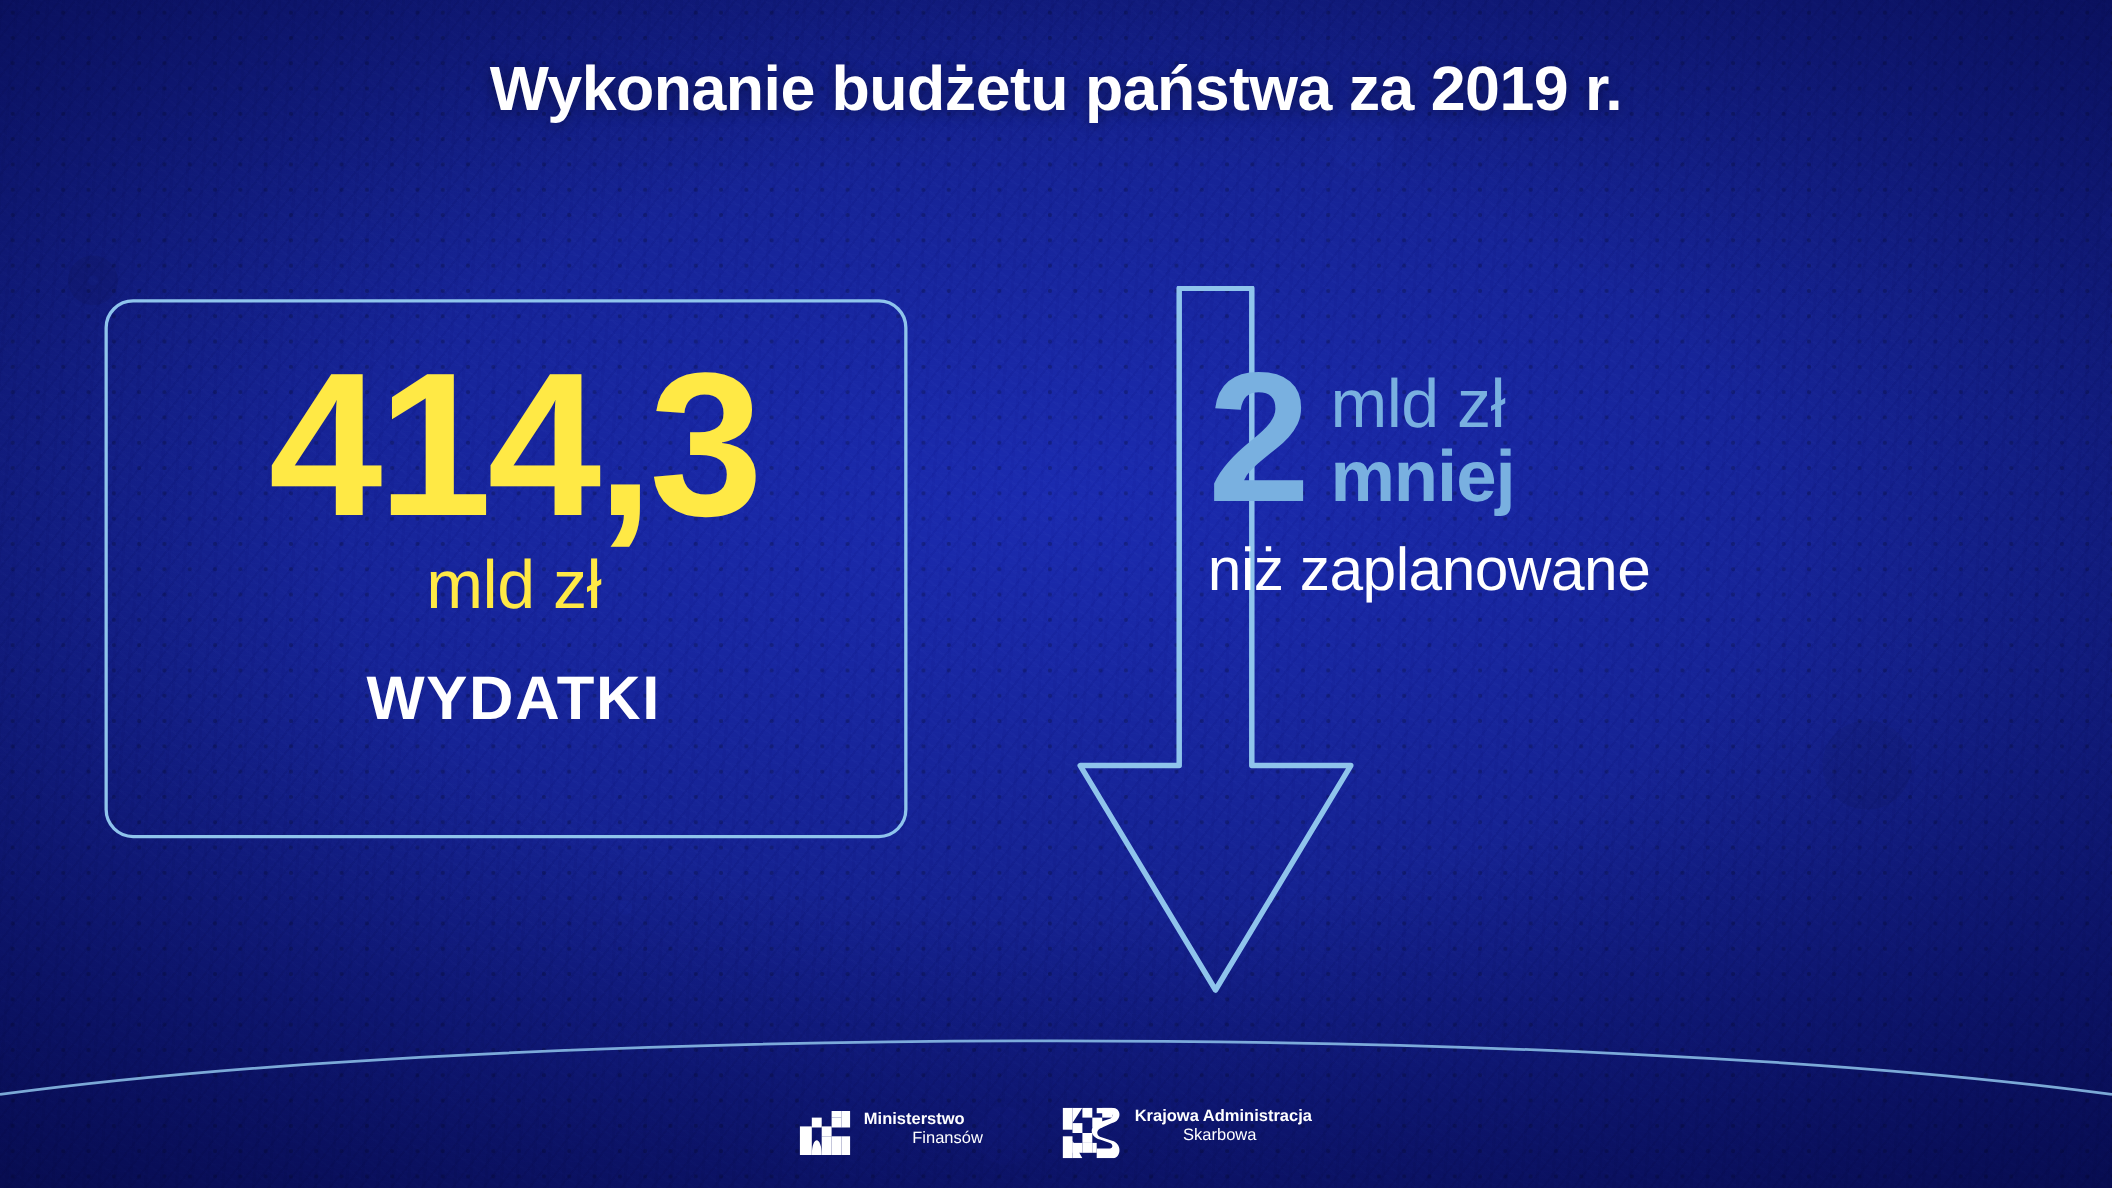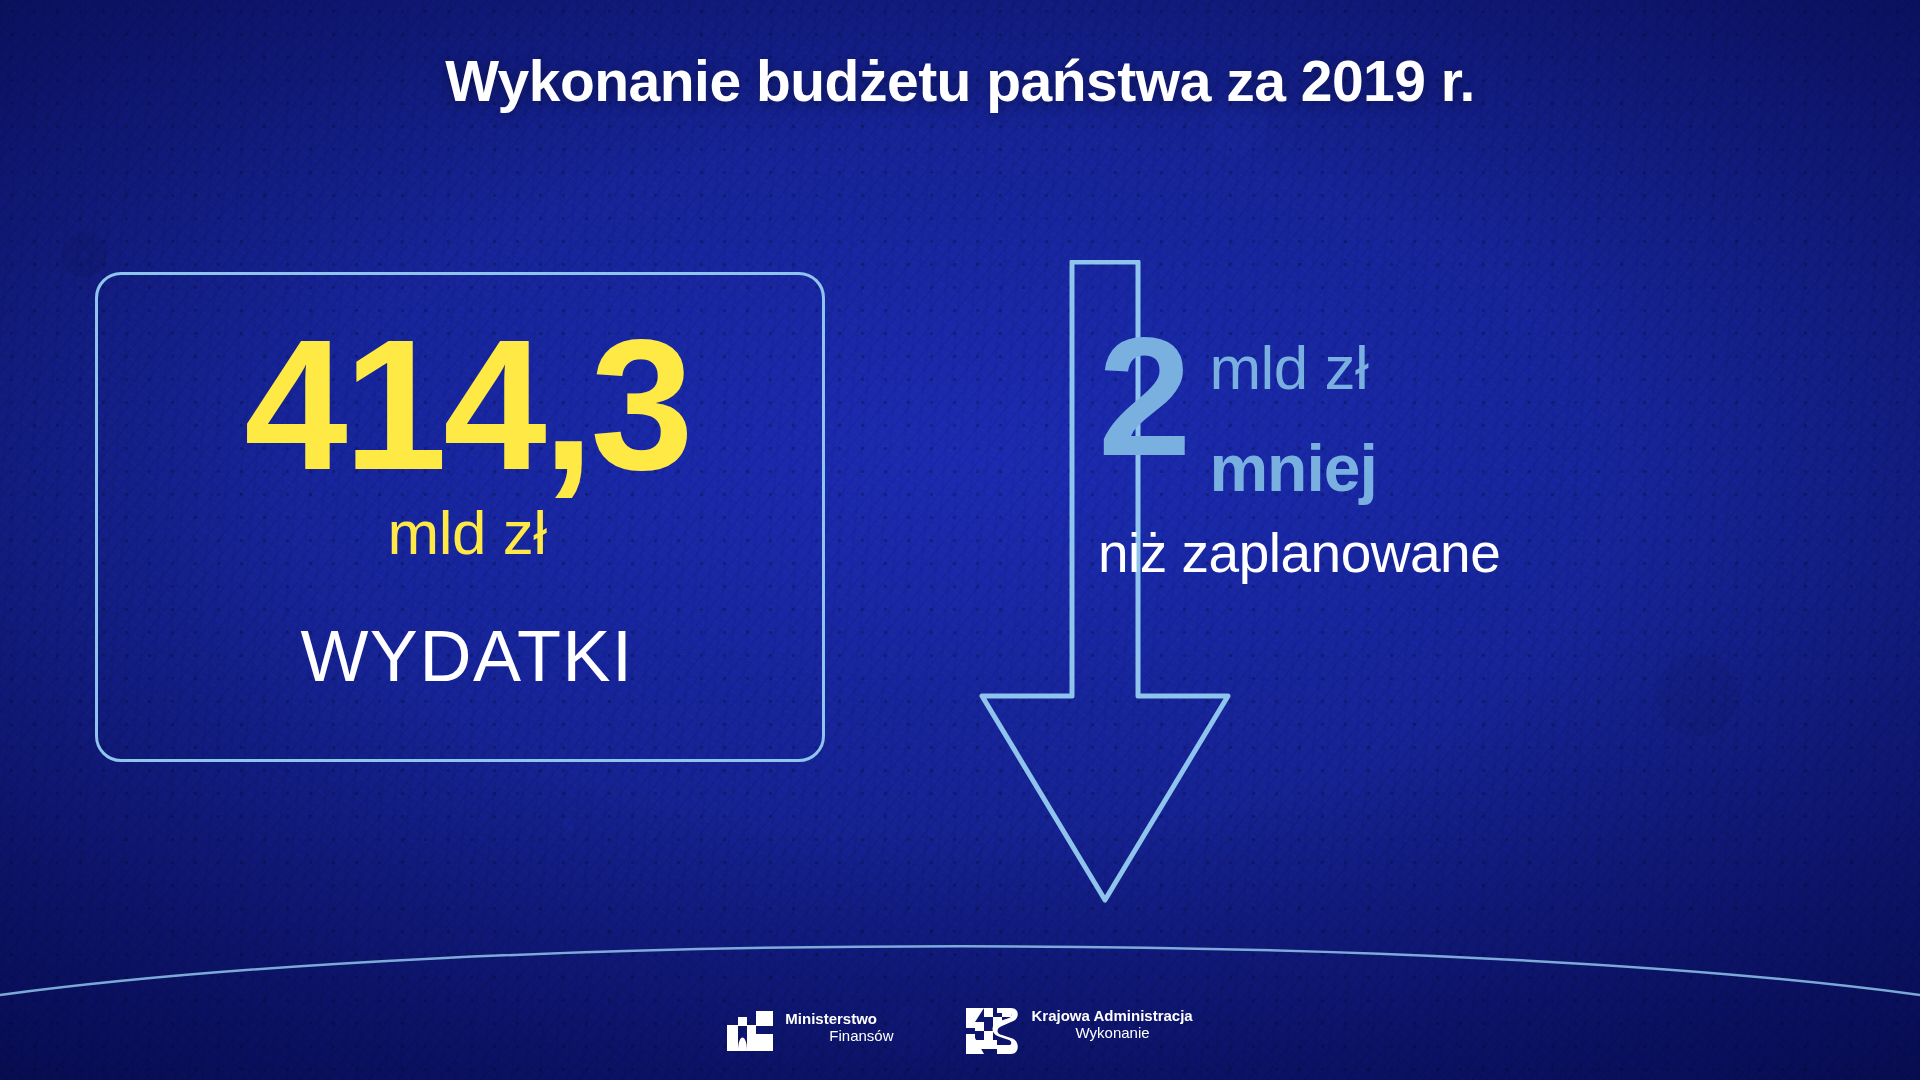--- a/index.html
+++ b/index.html
@@ -119,24 +119,24 @@
   .unit-yellow {
     color: #ffe945;
     font-size: 62px;
     font-weight: normal;
     line-height: 1;
     margin-top: 12px;
     letter-spacing: -0.5px;
   }
   .card-label {
     color: #ffffff;
-    font-size: 72px;
-    font-weight: normal;
+    font-size: 56px;
+    font-weight: bold;
     letter-spacing: 1.5px;
-    margin-top: 51px;
+    margin-top: 38px;
   }
 
   
   .arrow {
     position: absolute;
     left: 960px;
     top: 260px;
     width: 290px;
     height: 665px;
   }
@@ -169,21 +169,20 @@
     font-weight: normal;
     line-height: 1.02;
     letter-spacing: -0.5px;
   }
   .unit-blue-bold {
     color: #79b0e0;
     font-size: 66px;
     font-weight: bold;
     line-height: 1.02;
     letter-spacing: -1px;
-    margin-top: 36px;
   }
   .note {
     color: #ffffff;
     font-size: 55px;
     font-weight: normal;
     line-height: 1.12;
     margin-top: 20px;
     letter-spacing: -0.5px;
   }
 
@@ -307,18 +306,18 @@
             <rect x="27" y="9" width="9" height="9"></rect>
             <rect x="36" y="0" width="9" height="9"></rect>
             <path d="M45 0 C 54 0, 54 12, 45 14 L36 18 C 30 20, 30 26, 36 27 L45 30 C 54 32, 54 46, 45 46 L31 46 L31 37 L43 37 C 46 37, 46 33, 43 32 L34 29 C 24 26, 24 16, 34 13 L43 10 C 46 9, 46 5, 43 5 L31 5 L31 0 Z"></path>
             <rect x="18" y="32" width="9" height="9"></rect>
             <rect x="27" y="32" width="4" height="9"></rect>
           </g>
         </svg>
       </span>
       <span class="logo-txt">
         <span class="l1">Krajowa Administracja</span>
-        <span class="l2">Wykonanie</span>
+        <span class="l2">Skarbowa</span>
       </span>
     </div>
 
   </div>
 </div>
 
 </body></html>

